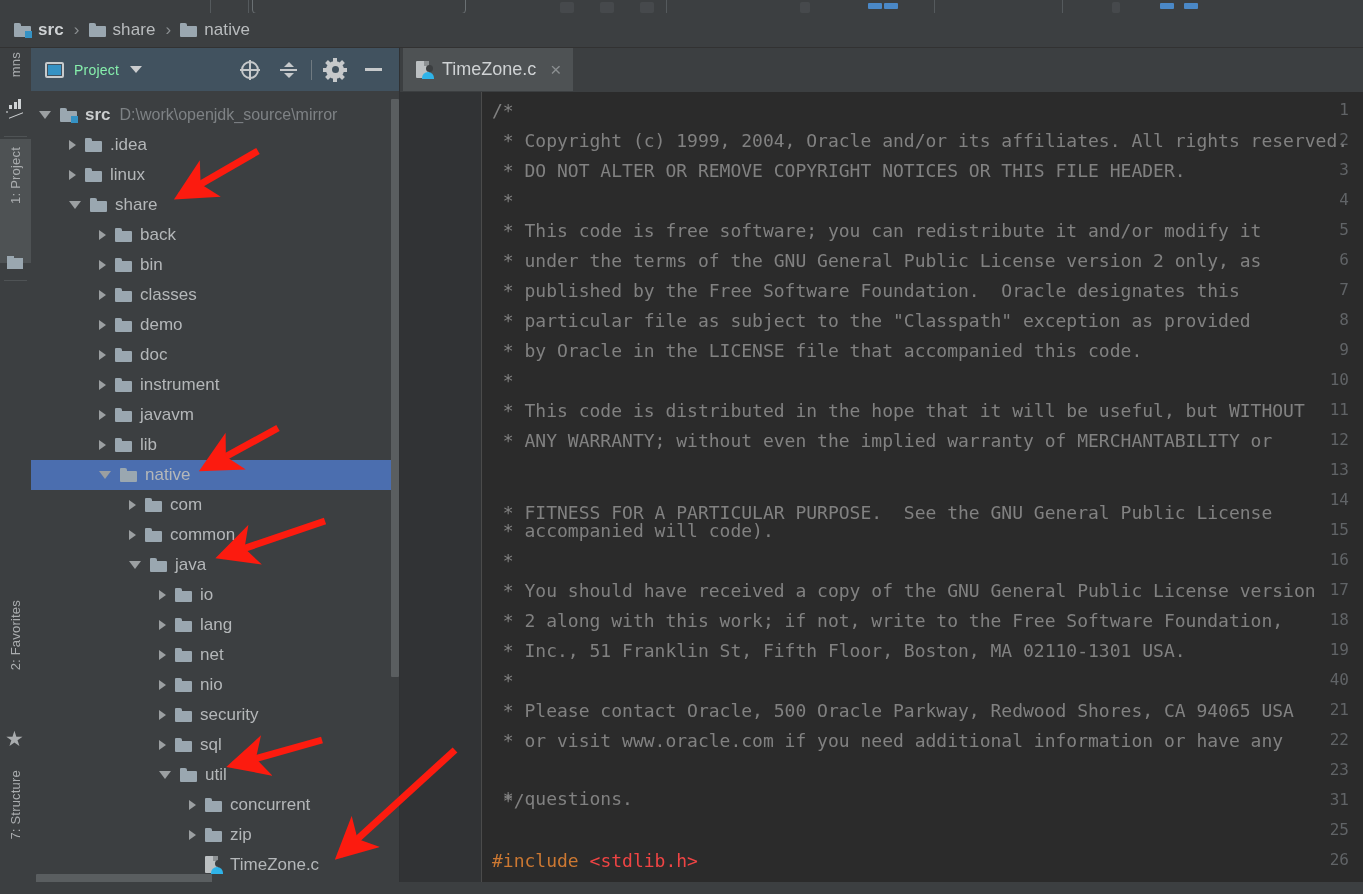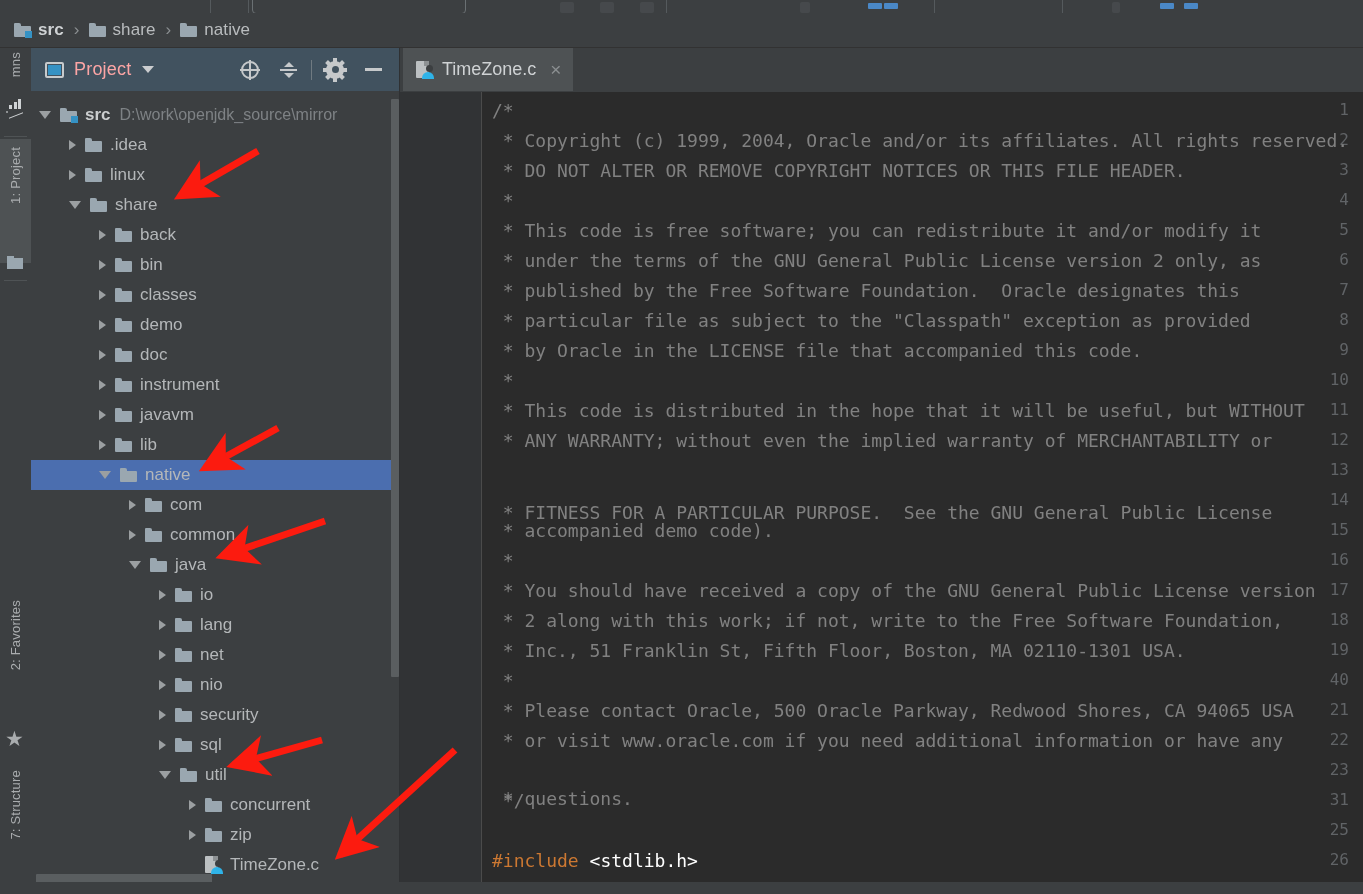--- a/index.html
+++ b/index.html
@@ -99,21 +99,21 @@
   .project-panel {
     position: absolute; left: 31px; top: 48px; width: 369px; height: 846px;
     background: #3c3f41; overflow: hidden;
   }
   .panel-header {
     position: absolute; left: 0; top: 0; width: 369px; height: 43px;
     background: #41525f;
     display: flex; align-items: center;
   }
   .panel-title {
-    color: #fca5a5; font-size: 18px; margin-left: 10px; letter-spacing: .2px;
+    color: #86efac; font-size: 14px; margin-left: 10px; letter-spacing: .2px;
   }
   .win-ico {
     width: 19px; height: 16px; margin-left: 14px; position: relative; flex: none;
     border: 2px solid #c8cbcd; border-radius: 2px; box-sizing: border-box;
   }
   .win-ico .fill { position: absolute; left: 1px; top: 1px; right: 1px; bottom: 1px; background: #3592c4; }
   .caret-dn {
     width: 0; height: 0; margin-left: 11px;
     border-left: 6px solid transparent; border-right: 6px solid transparent;
     border-top: 7px solid #cbcdcf;
@@ -242,21 +242,21 @@
   .code-lines {
     position: absolute; left: 92px; top: 0; width: 871px; height: 802px;
   }
   .code-line {
     position: absolute; left: 0; white-space: pre;
     font-family: "DejaVu Sans Mono", monospace; font-size: 18px;
     color: #808080;
   }
   .code-line.comment { color: #818181; }
   .tok-dir { color: #cc7832; }
-  .tok-str { color: #ffffff; }
+  .tok-str { color: #ef4444; }
 
   .editor-bottom-strip {
     position: absolute; left: 0; bottom: 0; width: 963px; height: 12px; background: #3c3f41;
   }
   .bottom-bar {
     position: absolute; left: 0; bottom: 0; width: 1363px; height: 12px; background: #3c3f41;
   }
 
   
   .arrow-layer { position: absolute; left: 0; top: 0; width: 1363px; height: 894px; pointer-events: none; }
@@ -746,21 +746,21 @@
           <div class="code-line comment" style="top: 98px;"> *</div>
           <div class="code-line comment" style="top: 128px;"> * This code is free software; you can redistribute it and/or modify it</div>
           <div class="code-line comment" style="top: 158px;"> * under the terms of the GNU General Public License version 2 only, as</div>
           <div class="code-line comment" style="top: 188px;"> * published by the Free Software Foundation.  Oracle designates this</div>
           <div class="code-line comment" style="top: 218px;"> * particular file as subject to the "Classpath" exception as provided</div>
           <div class="code-line comment" style="top: 248px;"> * by Oracle in the LICENSE file that accompanied this code.</div>
           <div class="code-line comment" style="top: 278px;"> *</div>
           <div class="code-line comment" style="top: 308px;"> * This code is distributed in the hope that it will be useful, but WITHOUT</div>
           <div class="code-line comment" style="top: 338px;"> * ANY WARRANTY; without even the implied warranty of MERCHANTABILITY or</div>
           <div class="code-line comment" style="top: 368px; margin-top: 42px;"> * FITNESS FOR A PARTICULAR PURPOSE.  See the GNU General Public License</div>
-          <div class="code-line comment" style="top: 428px;"> * accompanied demo code).</div>
+          <div class="code-line comment" style="top: 428px;"> * accompanied will code).</div>
           <div class="code-line comment" style="top: 458px;"> *</div>
           <div class="code-line comment" style="top: 488px;"> * You should have received a copy of the GNU General Public License version</div>
           <div class="code-line comment" style="top: 518px;"> * 2 along with this work; if not, write to the Free Software Foundation,</div>
           <div class="code-line comment" style="top: 548px;"> * Inc., 51 Franklin St, Fifth Floor, Boston, MA 02110-1301 USA.</div>
           <div class="code-line comment" style="top: 578px;"> *</div>
           <div class="code-line comment" style="top: 608px;"> * Please contact Oracle, 500 Oracle Parkway, Redwood Shores, CA 94065 USA</div>
           <div class="code-line comment" style="top: 638px;"> * or visit www.oracle.com if you need additional information or have any</div>
           <div class="code-line comment" style="top: 696px;"> * questions.</div>
           <div class="code-line comment" style="top: 698px;"> */</div>
           <div class="code-line comment" style="top: 728px;"></div>

